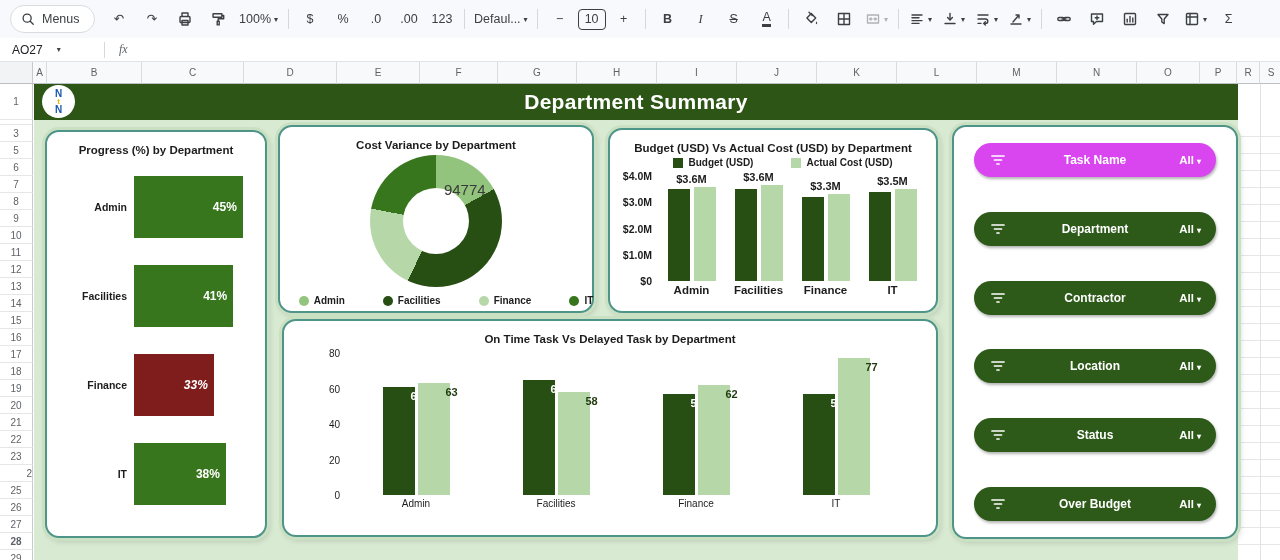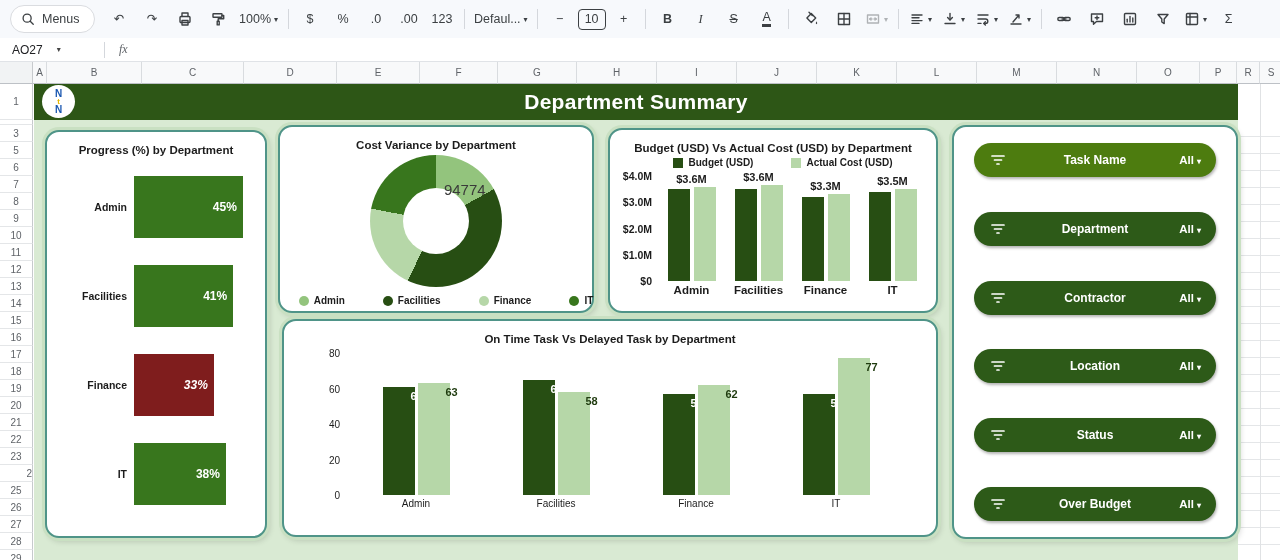--- a/index.html
+++ b/index.html
@@ -348,21 +348,21 @@
       <div class="rowcell" style="height: 17px;">18</div>
       <div class="rowcell" style="height: 17px;">19</div>
       <div class="rowcell" style="height: 17px;">20</div>
       <div class="rowcell" style="height: 17px;">21</div>
       <div class="rowcell" style="height: 17px;">22</div>
       <div class="rowcell" style="height: 17px;">23</div>
       <div class="rowcell" style="height: 17px; padding-left: 32px;">24</div>
       <div class="rowcell" style="height: 17px;">25</div>
       <div class="rowcell" style="height: 17px;">26</div>
       <div class="rowcell" style="height: 17px;">27</div>
-      <div class="rowcell" style="height: 17px;">28</div>
+      <div class="rowcell" style="height: 17px; font-weight: bold;">28</div>
       <div class="rowcell" style="height: 17px;">29</div>
     </div>
   <div class="right-strip">
     <div class="hlines"></div>
     <div class="vline" style="left:0"></div>
     <div class="vline" style="left:23px"></div>
   </div>
 
   <div class="dashbg" style="background: rgb(217, 234, 211);"></div>
   <div class="banner" style="background: rgb(45, 86, 22);">
@@ -547,21 +547,21 @@
                 <span class="inbar" style="color: rgb(30, 58, 14);">77</span>
               </div>
             </div>
             <span class="xlab" style="font-size: 10px; font-weight: normal;">IT</span>
           </div>
         </div>
       </div>
     </div>
   <div class="card" id="filter-panel" style="left:952px;top:125px;width:286px;height:414px;">
       <div class="fpanel">
-        <div class="pill" style="background: #4d7c0f;">
+        <div class="pill" style="background: #d946ef;">
           <span class="pill-ic">
             <svg width="16" height="16" viewBox="0 0 16 16" fill="none" stroke="#ffffff" stroke-width="1.7" stroke-linecap="round" stroke-linejoin="round">
               <line x1="2" y1="4" x2="14" y2="4"></line>
               <line x1="4.5" y1="8" x2="11.5" y2="8"></line>
               <line x1="7" y1="12" x2="9" y2="12"></line>
             </svg>
           </span>
           <span class="pill-lbl">Task Name</span>
           <span class="pill-val">All<span class="caret">▾</span></span>
         </div>

